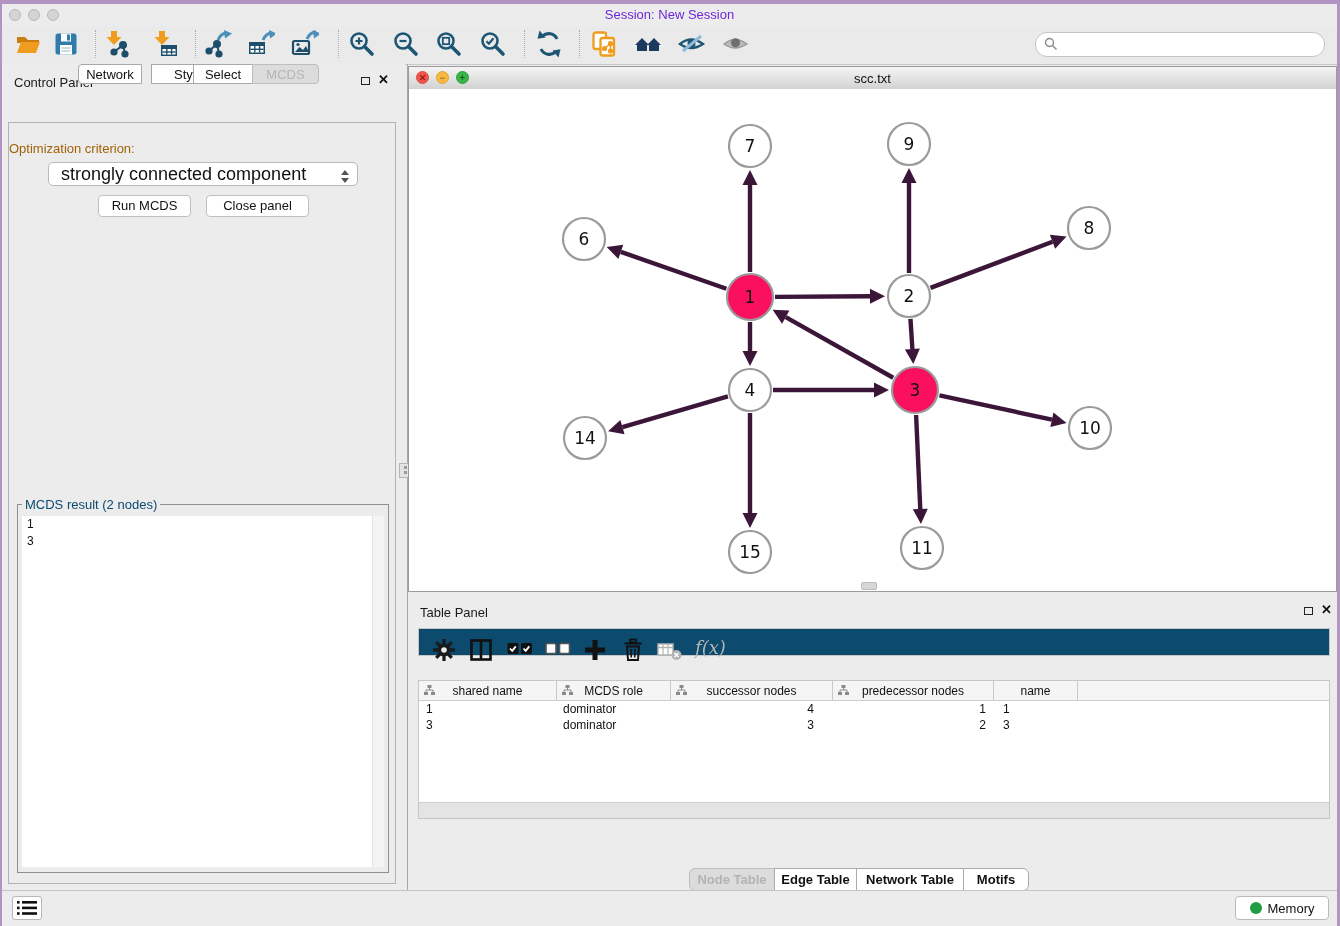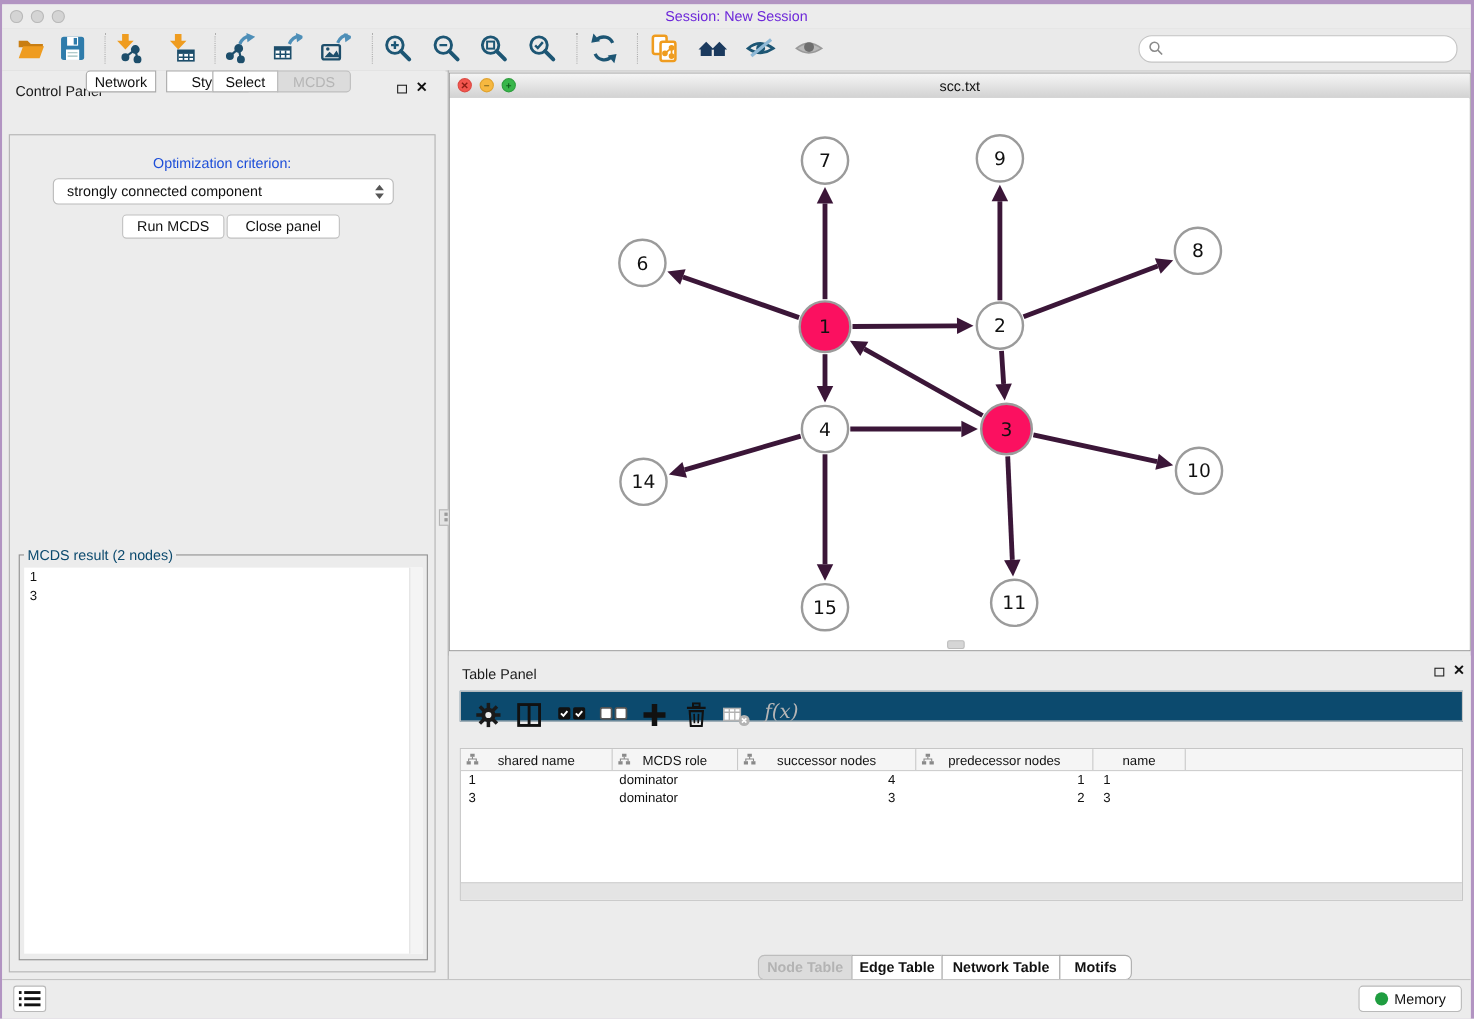--- a/index.html
+++ b/index.html
@@ -29,21 +29,21 @@
   
   #control-panel{position:absolute;left:0;top:60px;width:403px;bottom:36px;background:#ececec;}
   .panel-title{font-size:13px;color:#1a1a1a;}
   .win-btn-float{width:9px;height:8px;border:1.5px solid #222;box-sizing:border-box;display:inline-block;}
   .win-btn-close{font-size:13px;font-weight:bold;color:#111;line-height:10px;}
   .cp-tab{position:absolute;top:0;height:20px;box-sizing:border-box;border:1px solid #a9a9a9;background:#fff;
     font-size:13px;text-align:center;line-height:19px;color:#111;}
   .cp-tab.sel{background:#dcdcdc;color:#b5b5b5;border-color:#bdbdbd;}
   #cp-box{position:absolute;left:6px;top:58px;width:388px;height:762px;border:1px solid #b3b3b3;box-sizing:border-box;}
   .btn{background:#fff;border:1px solid #c0c0c0;border-radius:4px;font-size:13px;color:#111;text-align:center;box-sizing:border-box;}
-  #opt-select{position:absolute;left:39px;top:39px;width:310px;height:24px;background:#fff;border:1px solid #b9b9b9;border-radius:5px;box-sizing:border-box;font-size:13px;line-height:22px;padding-left:12px;color:#111;}
+  #opt-select{position:absolute;left:39px;top:39px;width:310px;height:24px;background:#fff;border:1px solid #b9b9b9;border-radius:5px;box-sizing:border-box;font-size:18px;line-height:22px;padding-left:12px;color:#111;}
   .stepper{position:absolute;right:7px;top:4px;width:10px;height:15px;}
   fieldset.result{position:absolute;left:8px;top:374px;width:372px;height:376px;margin:0;padding:0;border:1px solid #8f8f8f;box-sizing:border-box;}
   fieldset.result legend{font-size:13px;color:#0c4a6e;margin-left:4px;padding:0 3px;}
   #result-area{position:absolute;left:4px;top:4px;right:4px;bottom:5px;background:#fff;}
   #result-scroll{position:absolute;right:0;top:0;bottom:0;width:11px;background:#f4f4f4;border-left:1px solid #e2e2e2;}
   .result-line{font-size:12px;line-height:17px;padding-left:5px;color:#111;}
 
   
   #v-splitter{position:absolute;left:405px;top:60px;bottom:36px;width:1px;background:#a9a9a9;}
   #v-grip{position:absolute;left:397px;top:459px;width:13px;height:15px;background:#e3e3e3;border:1px solid #b5b5b5;box-sizing:border-box;}
@@ -254,31 +254,31 @@
     <span class="abs win-btn-float" style="left:359px;top:13px"></span>
     <span class="abs win-btn-close" style="left:376px;top:11px">✕</span>
 
     <div class="cp-tab" style="left:76px;width:64px;border-radius:4px 0 0 4px;">Network</div>
     <div class="cp-tab" style="left:149px;width:75px;">Style</div>
     <div class="cp-tab" style="left:191px;width:60px;">Select</div>
     <div class="cp-tab sel" style="left:250px;width:67px;border-radius:0 4px 4px 0;">MCDS</div>
     <div class="abs" style="left:76px;top:36px;width:241px;height:0;"></div>
 
     <div id="cp-box">
-      <div class="abs" style="left:0;top:18px;width:100%;text-align:center;font-size:13px;color:#1d4ed8;">Optimization criterion:</div>
+      <div class="abs" style="left:0;top:18px;width:100%;text-align:left;font-size:13px;color:#a16207;">Optimization criterion:</div>
       <div id="opt-select">
         <span>strongly connected component</span>
         <span class="stepper">
           <svg width="10" height="15" viewBox="0 0 10 15">
               <polygon points="5,1 9,6 1,6" fill="#555"></polygon>
               <polygon points="5,14 9,9 1,9" fill="#555"></polygon>
             </svg>
         </span>
       </div>
-      <div class="abs btn" style="left:89px;top:72px;width:93px;height:22px;line-height:20px;margin-left:13px;">Run MCDS</div>
+      <div class="abs btn" style="left:89px;top:72px;width:93px;height:22px;line-height:20px;">Run MCDS</div>
       <div class="abs btn" style="left:197px;top:72px;width:103px;height:22px;line-height:20px;">Close panel</div>
 
       <fieldset class="result">
         <legend>MCDS result (2 nodes)</legend>
         <div id="result-area">
           <div class="result-line">1</div>
           <div class="result-line">3</div>
           <div id="result-scroll"></div>
         </div>
       </fieldset>

